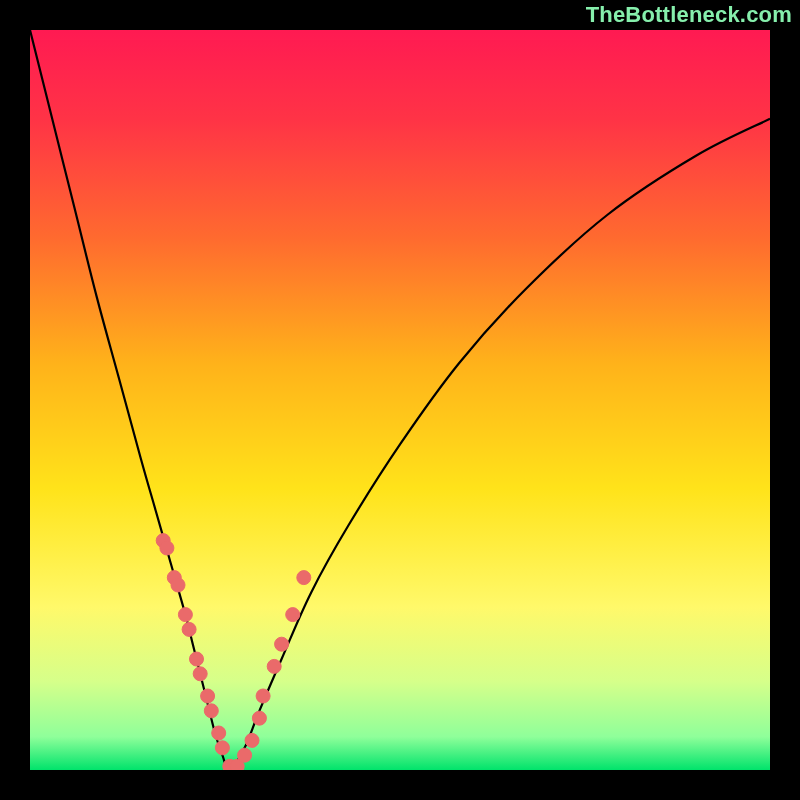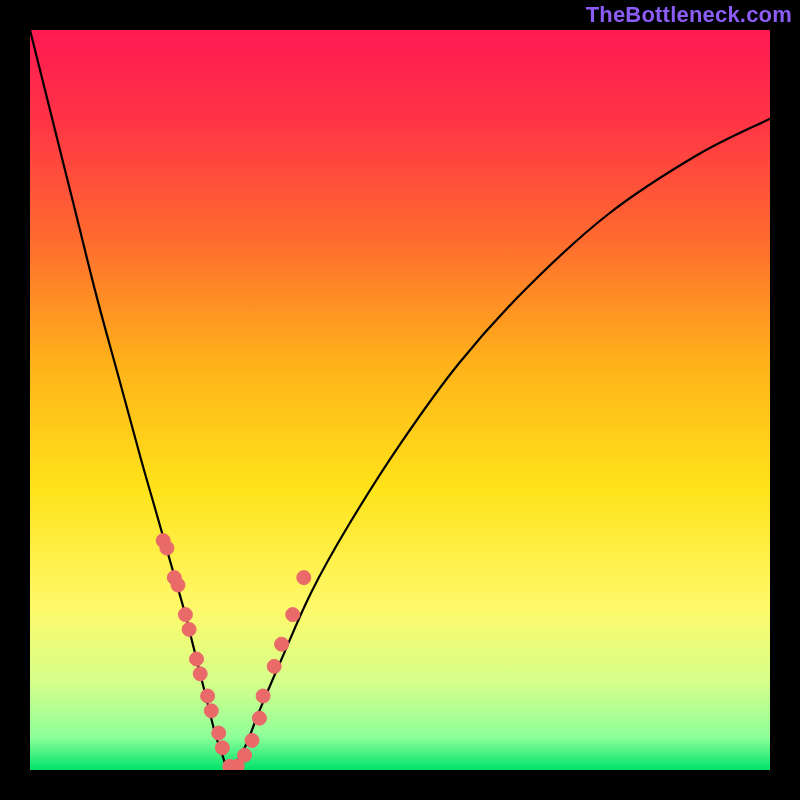--- a/index.html
+++ b/index.html
@@ -38,21 +38,21 @@
     height: 740px;
     pointer-events: none;
   }
   #watermark {
     position: absolute;
     top: 2px;
     right: 8px;
     font-family: Arial, Helvetica, sans-serif;
     font-size: 22px;
     font-weight: 600;
-    color: #8b5cf6;
+    color: #86efac;
     letter-spacing: 0.2px;
     user-select: none;
   }
 </style>
 </head>
 <body>
 
 <div id="stage">
   <div id="watermark">TheBottleneck.com</div>
   <div id="plot-area">

